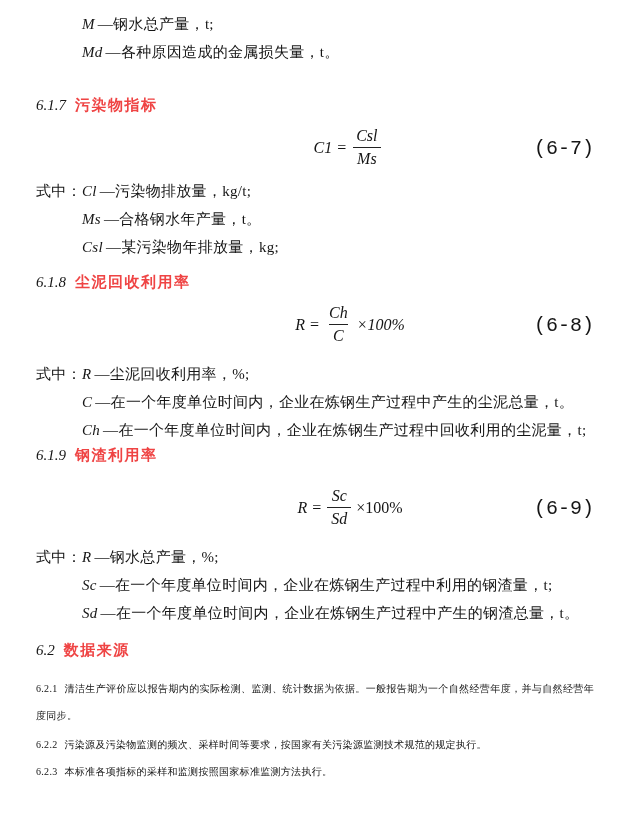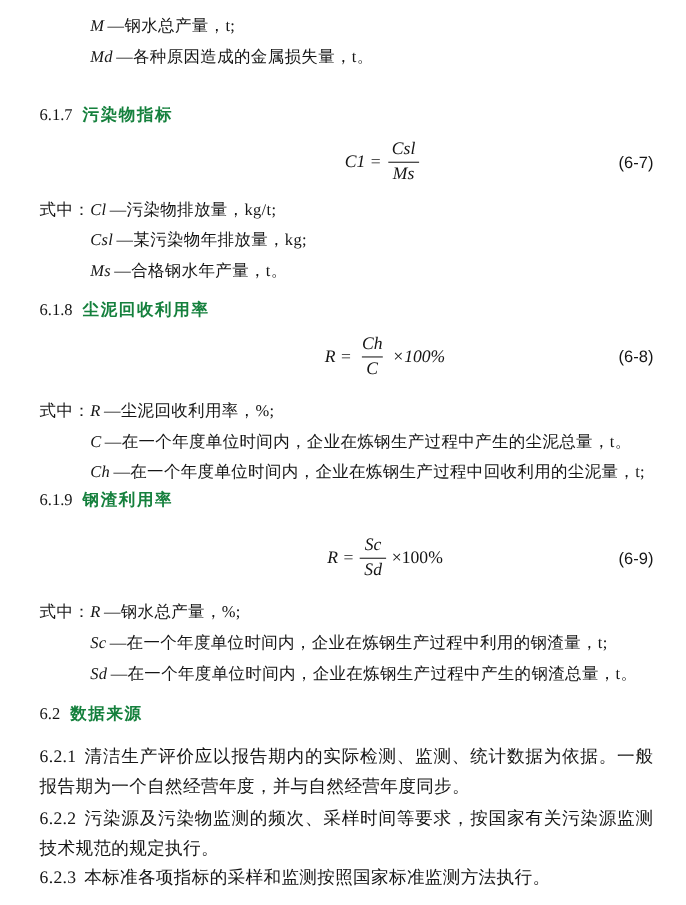--- a/index.html
+++ b/index.html
@@ -19,27 +19,27 @@
     font-size:15px;
     letter-spacing:0.3px;
   }
   .var {
     font-family:"Liberation Serif", serif;
     font-style:italic;
     margin-right:3px;
   }
   
   .sec-heading { line-height:21px; font-size:15px; white-space:nowrap; }
-  .sec-num { font-family:"Liberation Serif", serif; }
+  .sec-num { font-family:"Liberation Serif", serif;font-style:italic; }
   .sec-title {
     font-family:"Liberation Sans", sans-serif;
     font-weight:700;
     margin-left:9px;
     letter-spacing:1.5px;
-    color:#15803d;
+    color:#ef4444;
   }
   .mt-h1 { margin-top:28px; }
   .mt-h2 { margin-top:10px; }
   .mt-h3 { margin-top:0px; }
   .mt-h4 { margin-top:12px; }
   
   .formula-row { position:relative; }
   .mt-f1 { margin-top:10px; }
   .mt-f2 { margin-top:10px; }
   .mt-f3 { margin-top:20px; }
@@ -53,43 +53,43 @@
   .f-lhs { margin-right:5px; }
   .f-eq  { margin-right:6px; font-style:normal; }
   .frac { display:inline-flex; flex-direction:column; align-items:center; line-height:20px; }
   .frac .fnum { padding:0 4px 1px; }
   .frac .fden { border-top:1.2px solid #222; padding:1px 4px 0; }
   .f-suffix { margin-left:5px; }
   .suffix-upright { font-style:normal; }
   .eq-tag {
     position:absolute; right:0; top:50%;
     transform:translateY(-50%);
-    font-family:Liberation Sans, sans-serif;
+    font-family:Liberation Mono, monospace;
     font-style:normal;
-    font-size:15px;
+    font-size:20px;
     color:#151515;
   }
   
   .where-block { }
   .mt-w1 { margin-top:8px; }
   .mt-w2 { margin-top:14px; }
   .mt-w3 { margin-top:14px; }
   .where-line {
     position:relative;
     padding-left:46px;
     line-height:28px;
     font-size:15px;
     letter-spacing:0.3px;
   }
   .where-label { position:absolute; left:0; top:0; }
   
   .clause {
     text-align:justify;
     line-height:27px;
-    font-size:16px;
+    font-size:10px;
     letter-spacing:0.3px;
   }
   .mt-c1 { margin-top:14px; }
   .mt-c2 { margin-top:2px; }
   .mt-c3 { margin-top:0px; }
   .clause-num { margin-right:7px; }
 </style>
 </head>
 <body>
 
@@ -120,24 +120,24 @@
     </div>
     <span class="eq-tag">(6-7)</span>
   </div>
 
   <div class="where-block mt-w1">
     <div class="where-line">
       <span class="where-label">式中：</span>
       <span class="var">Cl</span><span>—污染物排放量，kg/t;</span>
     </div>
     <div class="where-line">
+      <span class="var">Ms</span><span>—合格钢水年产量，t。</span>
+    </div>
+    <div class="where-line">
       <span class="var">Csl</span><span>—某污染物年排放量，kg;</span>
-    </div>
-    <div class="where-line">
-      <span class="var">Ms</span><span>—合格钢水年产量，t。</span>
     </div>
   </div>
 
   <div class="sec-heading mt-h2">
     <span class="sec-num">6.1.8</span><span class="sec-title">尘泥回收利用率</span>
   </div>
 
   <div class="formula-row mt-f2">
     <div class="formula-center">
       <span class="f-lhs">R</span>

